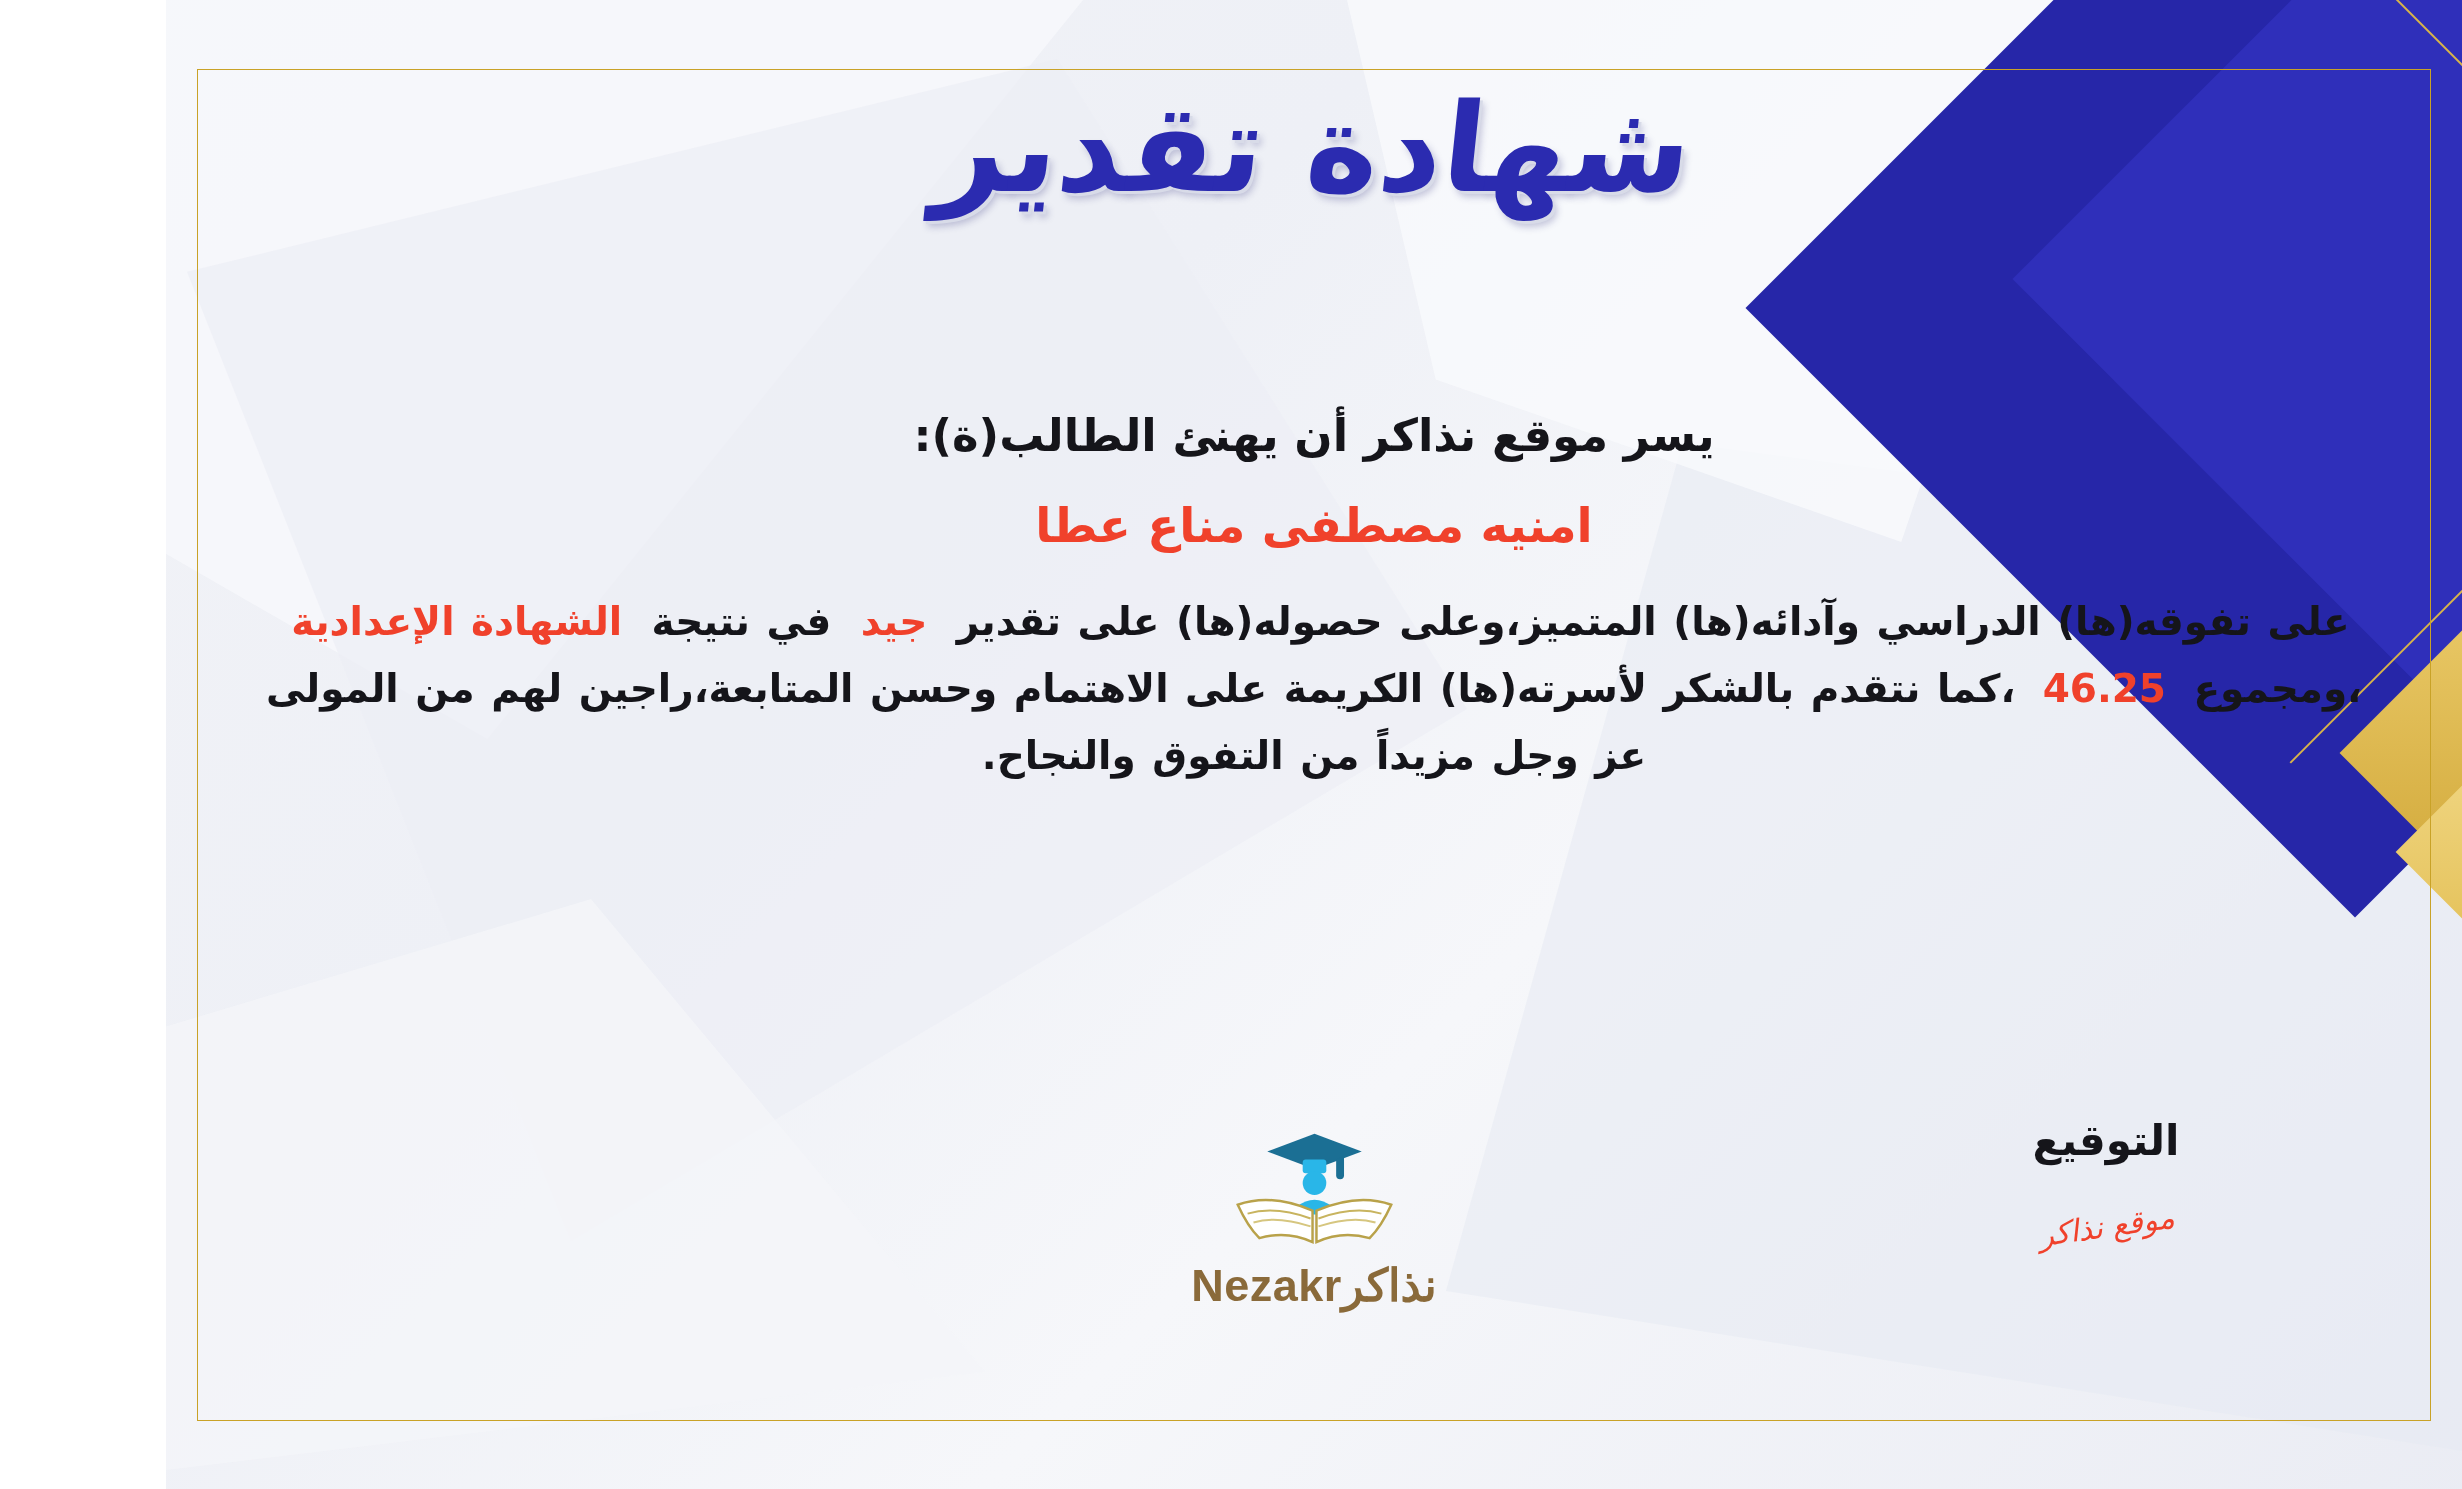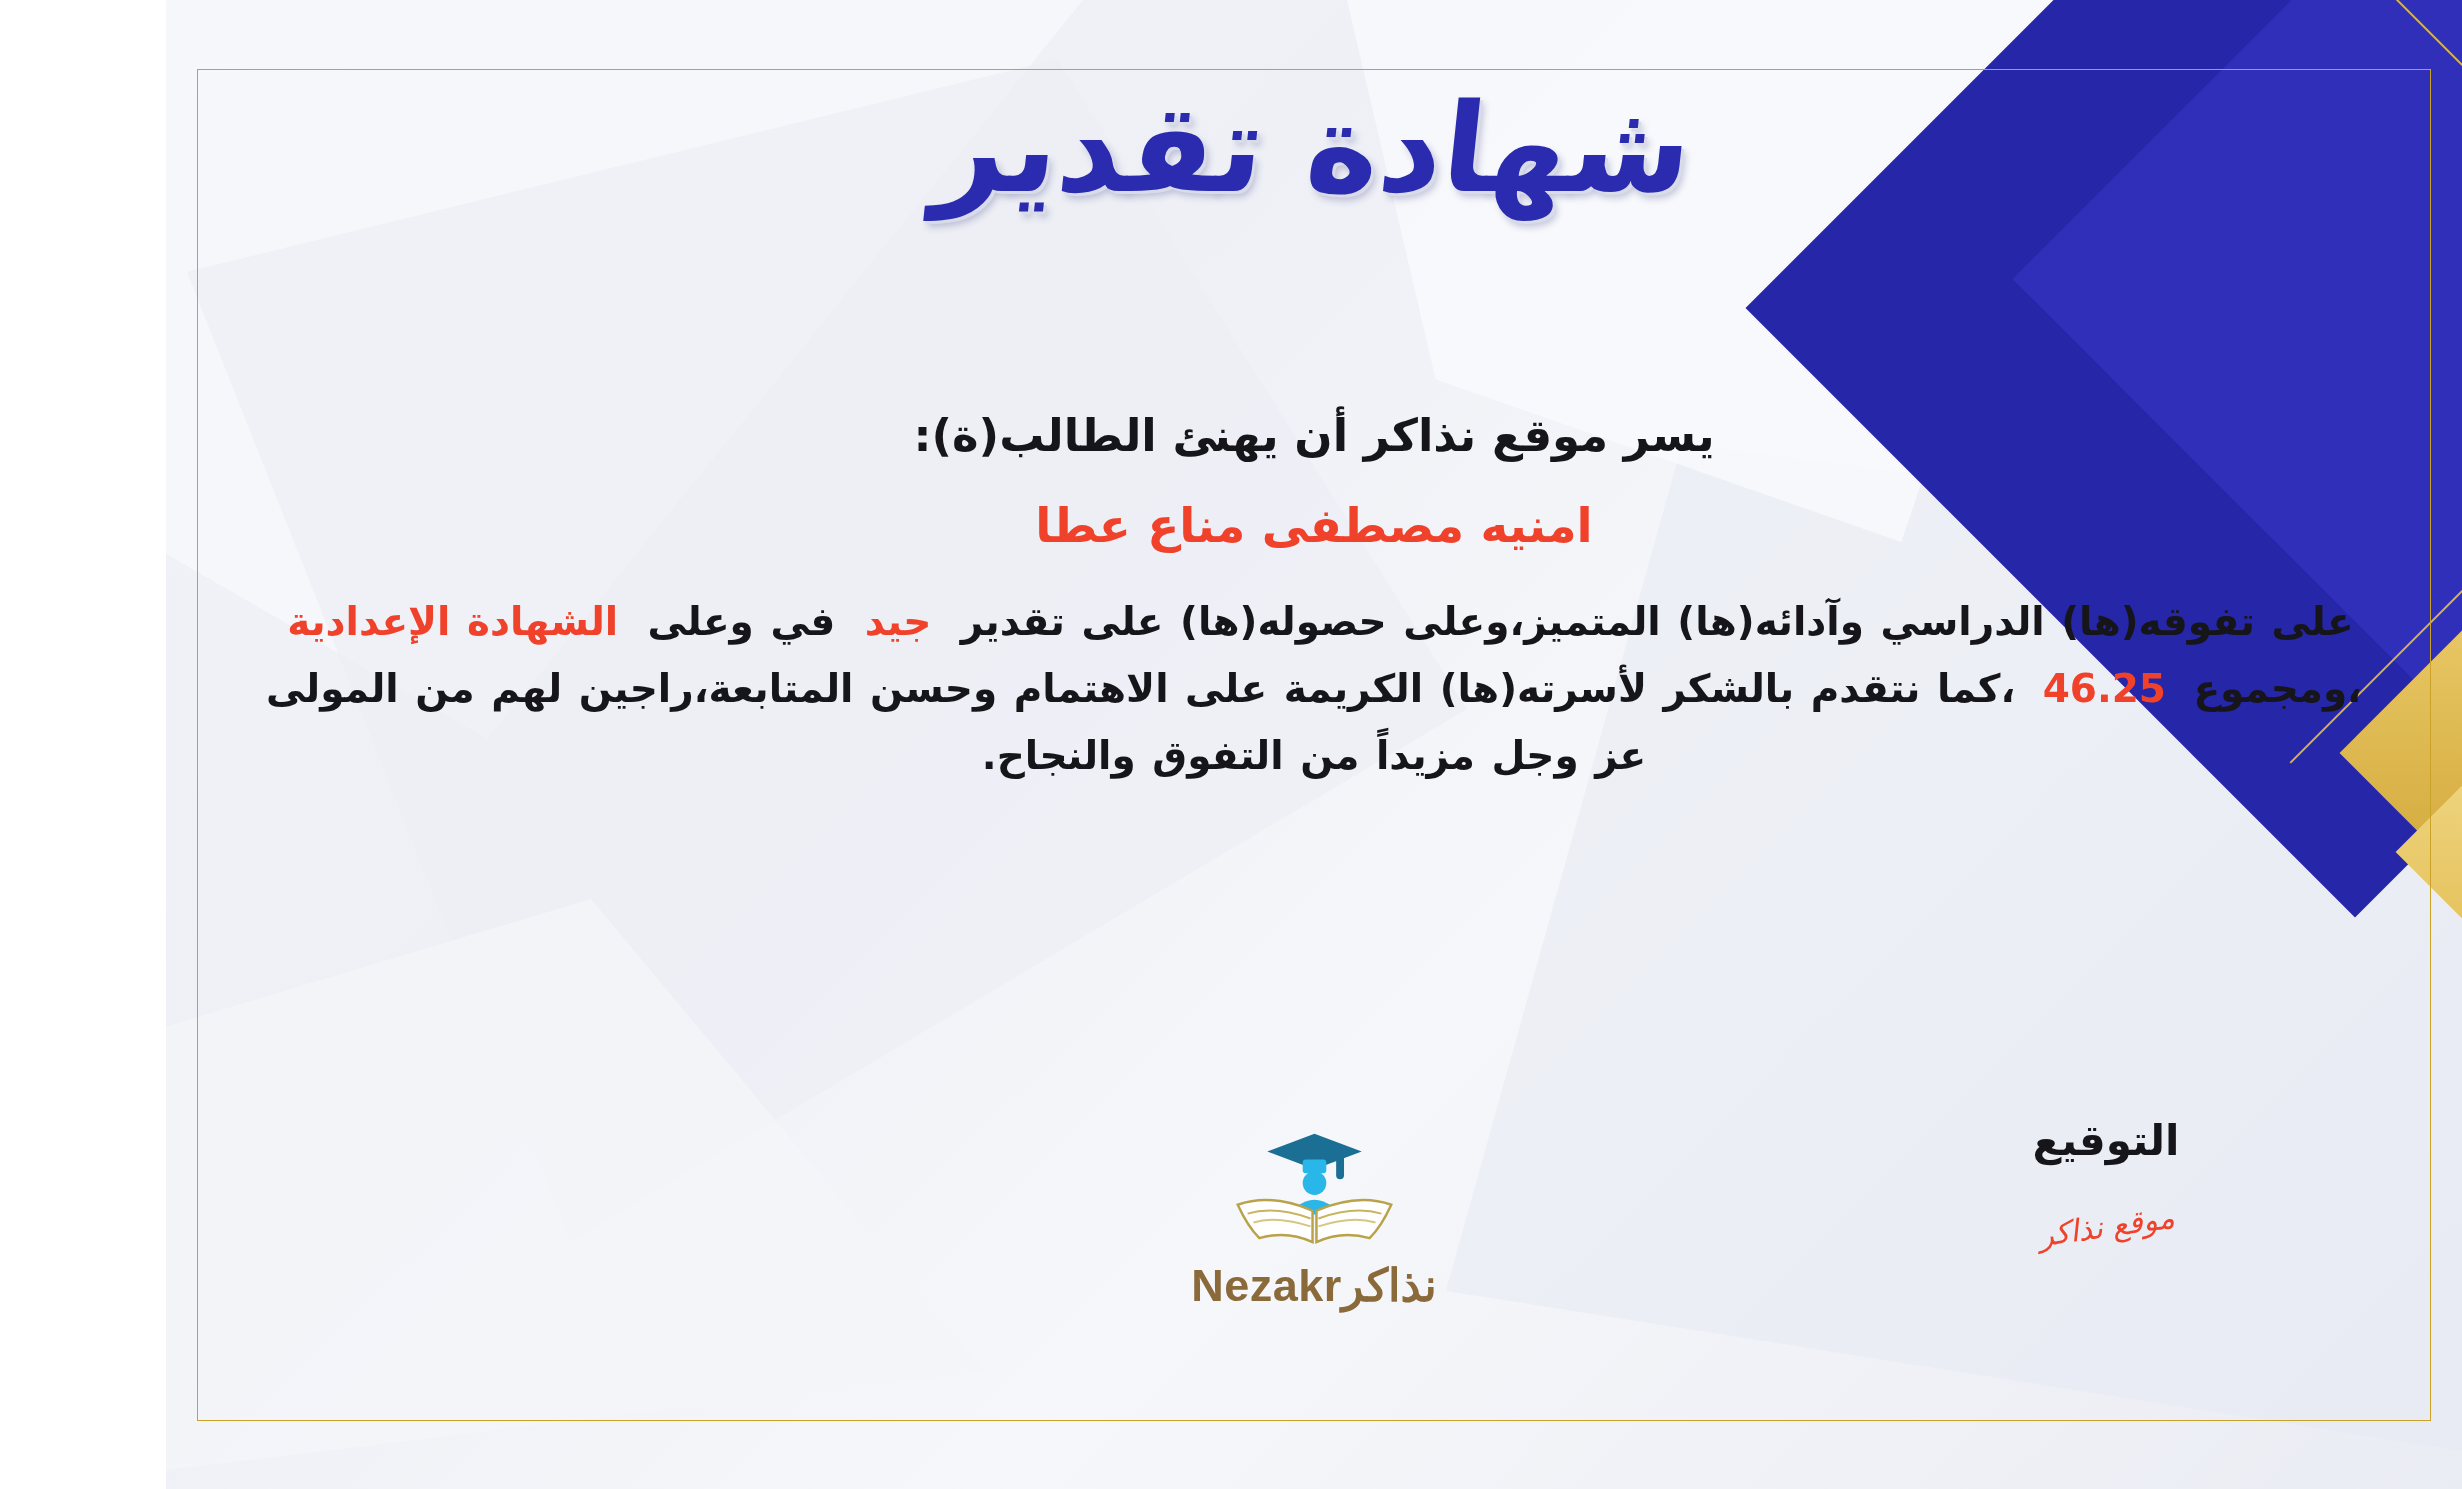--- a/index.html
+++ b/index.html
@@ -283,21 +283,21 @@
 
   <div class="body-wrap">
 
     <div class="greeting">يسر موقع نذاكر أن يهنئ الطالب(ة):</div>
 
     <div class="student-name">امنيه مصطفى مناع عطا</div>
 
     <div class="paragraph">
       <span>على تفوقه(ها) الدراسي وآدائه(ها) المتميز،وعلى حصوله(ها) على تقدير</span>
       <span class="hl">جيد</span>
-      <span>في وعلى</span>
+      <span>في نتيجة</span>
       <span class="hl">الشهادة الإعدادية</span>
       <span>،ومجموع</span>
       <span class="num">46.25</span>
       <span>،كما نتقدم بالشكر لأسرته(ها) الكريمة على الاهتمام وحسن المتابعة،راجين لهم من المولى عز وجل مزيداً من التفوق والنجاح.</span>
     </div>
   </div>
 
   <div class="footer">
 
     <div class="signature-block">

